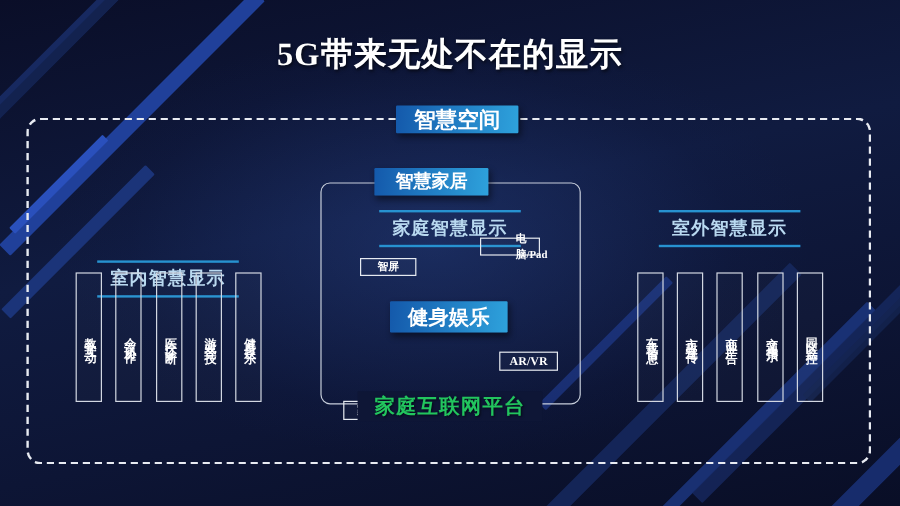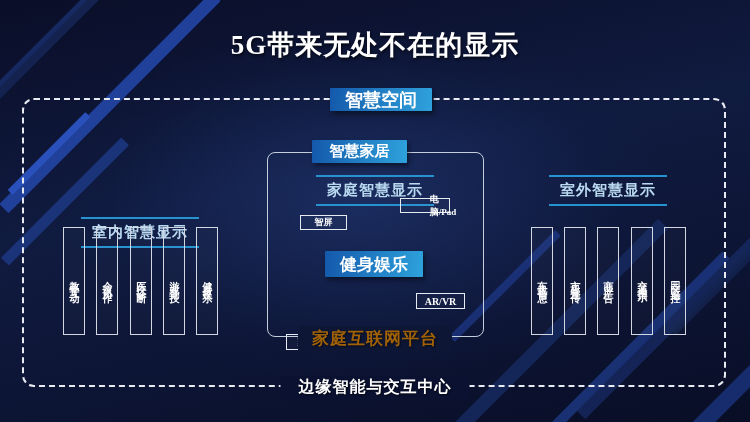--- a/index.html
+++ b/index.html
@@ -81,21 +81,21 @@
     display:flex;align-items:center;justify-content:center;
     color:#fff;font-weight:bold;font-size:10px;background:rgba(255,255,255,0.02);
   }
   .mb-screen{left:300px;top:215px;width:47px;height:15px;font-size:9px;}
   .mb-pc{left:400px;top:198px;width:50px;height:15px;font-size:9px;padding-left:36px;}
   .mb-appliance{left:286px;top:293px;width:43px;height:16px;margin-top:41px;}
   .mb-arvr{left:400px;top:293px;width:49px;height:16px;margin-left:16px;}
 
   .platform-label{
     position:absolute;left:375px;top:326px;transform:translateX(-50%);
-    color:#a16207;font-size:17px;font-weight:bold;letter-spacing:1px;
+    color:#22c55e;font-size:17px;font-weight:bold;letter-spacing:1px;
     background:#0e1636;padding:1px 14px;z-index:4;white-space:nowrap;
     text-shadow:1px 1px 2px rgba(0,0,0,.6);
   }
   .private-note{
     position:absolute;left:0;right:0;top:353px;text-align:center;
     color:#f2f5fa;font-size:12.5px;font-weight:bold;letter-spacing:.5px;
   }
   .edge-label{
     position:absolute;left:375px;top:376px;transform:translateX(-50%);
     color:#fff;font-size:16px;font-weight:bold;letter-spacing:1px;
@@ -168,16 +168,15 @@
 
     <div class="mini-box mb-screen">智屏</div>
     <div class="mini-box mb-pc">电脑/Pad</div>
 
     <div class="btn btn-display">健身娱乐</div>
 
     <div class="mini-box mb-appliance">家电</div>
     <div class="mini-box mb-arvr">AR/VR</div>
 
     <div class="platform-label">家庭互联网平台</div>
-    <div class="edge-label">边缘智能与交互中心</div>
 
   </div>
 </div>
 
 </body></html>

